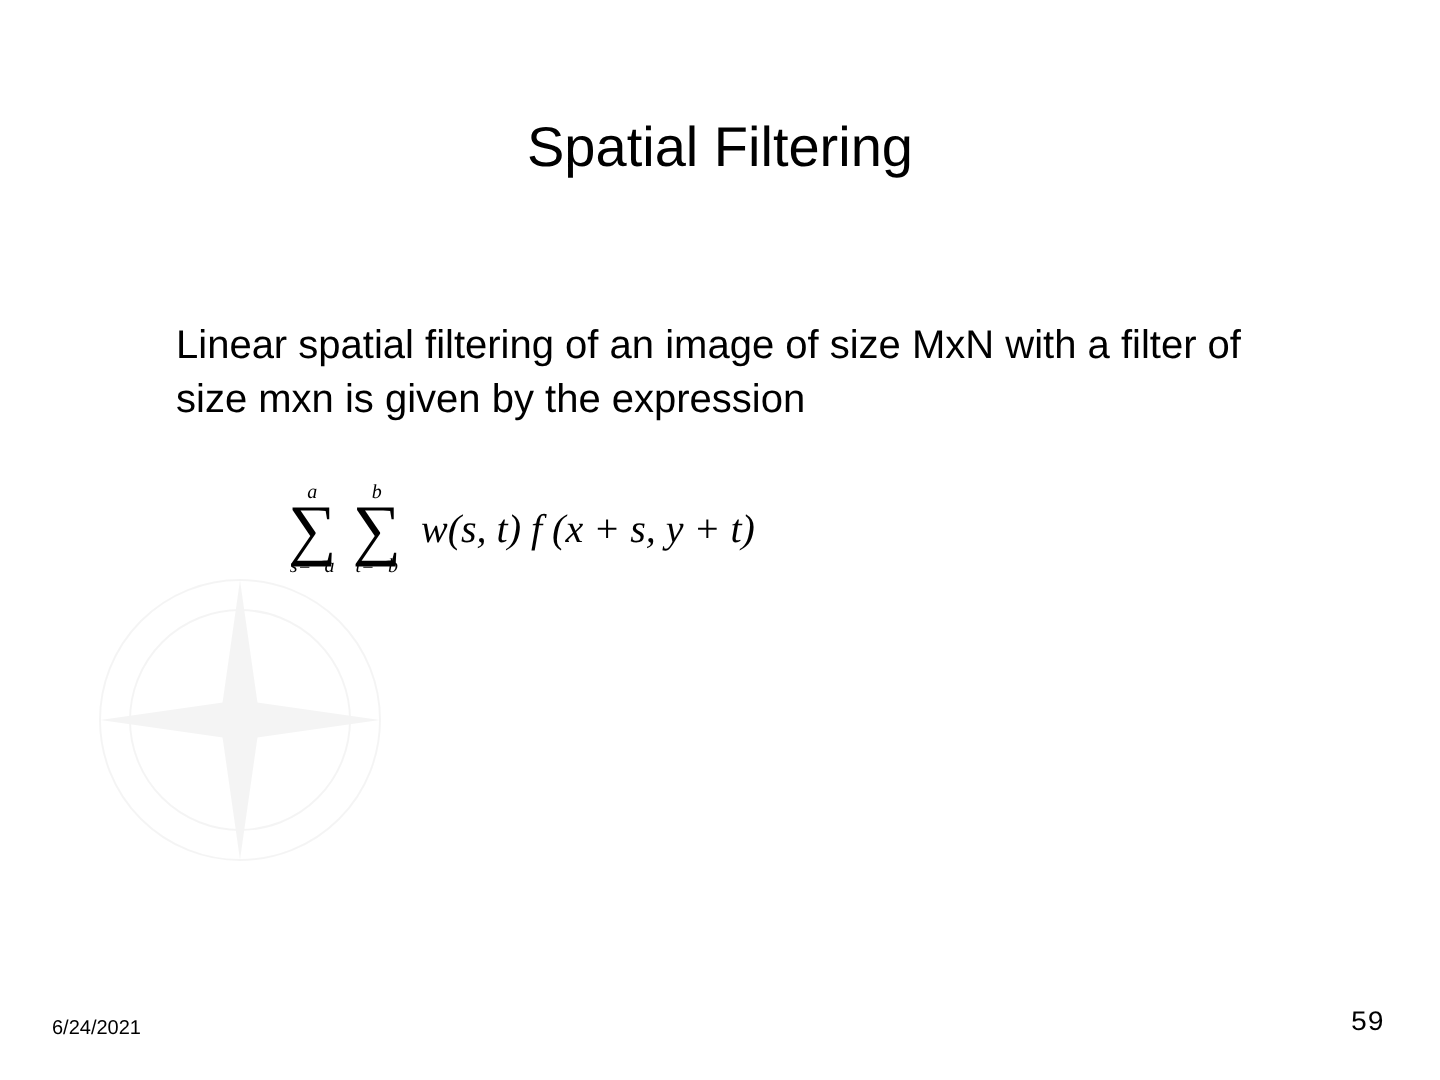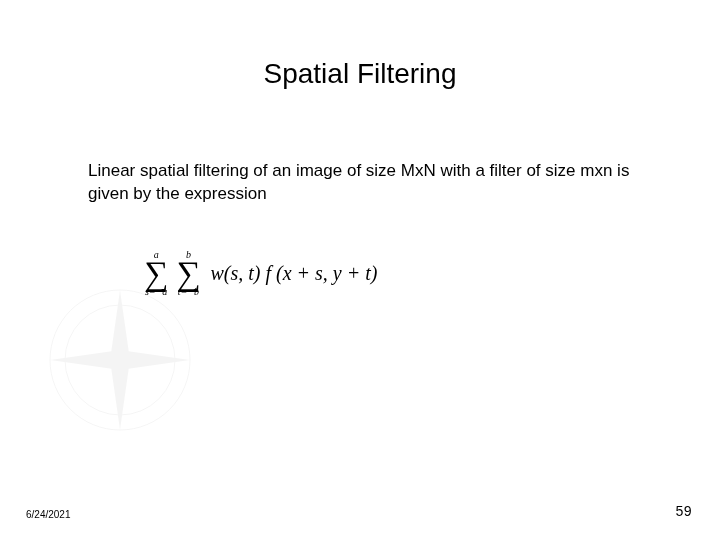--- a/index.html
+++ b/index.html
@@ -29,23 +29,23 @@
   .body {
     padding: 70px 70px 0 88px;
   }
   .para1 {
     font-size: 17px;
     line-height: 1.35;
     margin-bottom: 34px;
   }
   .para1 .b { font-weight: 700; }
   .para2 {
-    font-size: 17px;
+    font-size: 20px;
     line-height: 1.35;
-    margin-bottom: 38px;
+    margin-bottom: 22px;
   }
   .formula {
     padding-left: 54px;
     padding-top: 6px;
     font-family: "Times New Roman", Times, serif;
     font-size: 20px;
     font-style: italic;
   }
   .formula-row {
     display: flex;

